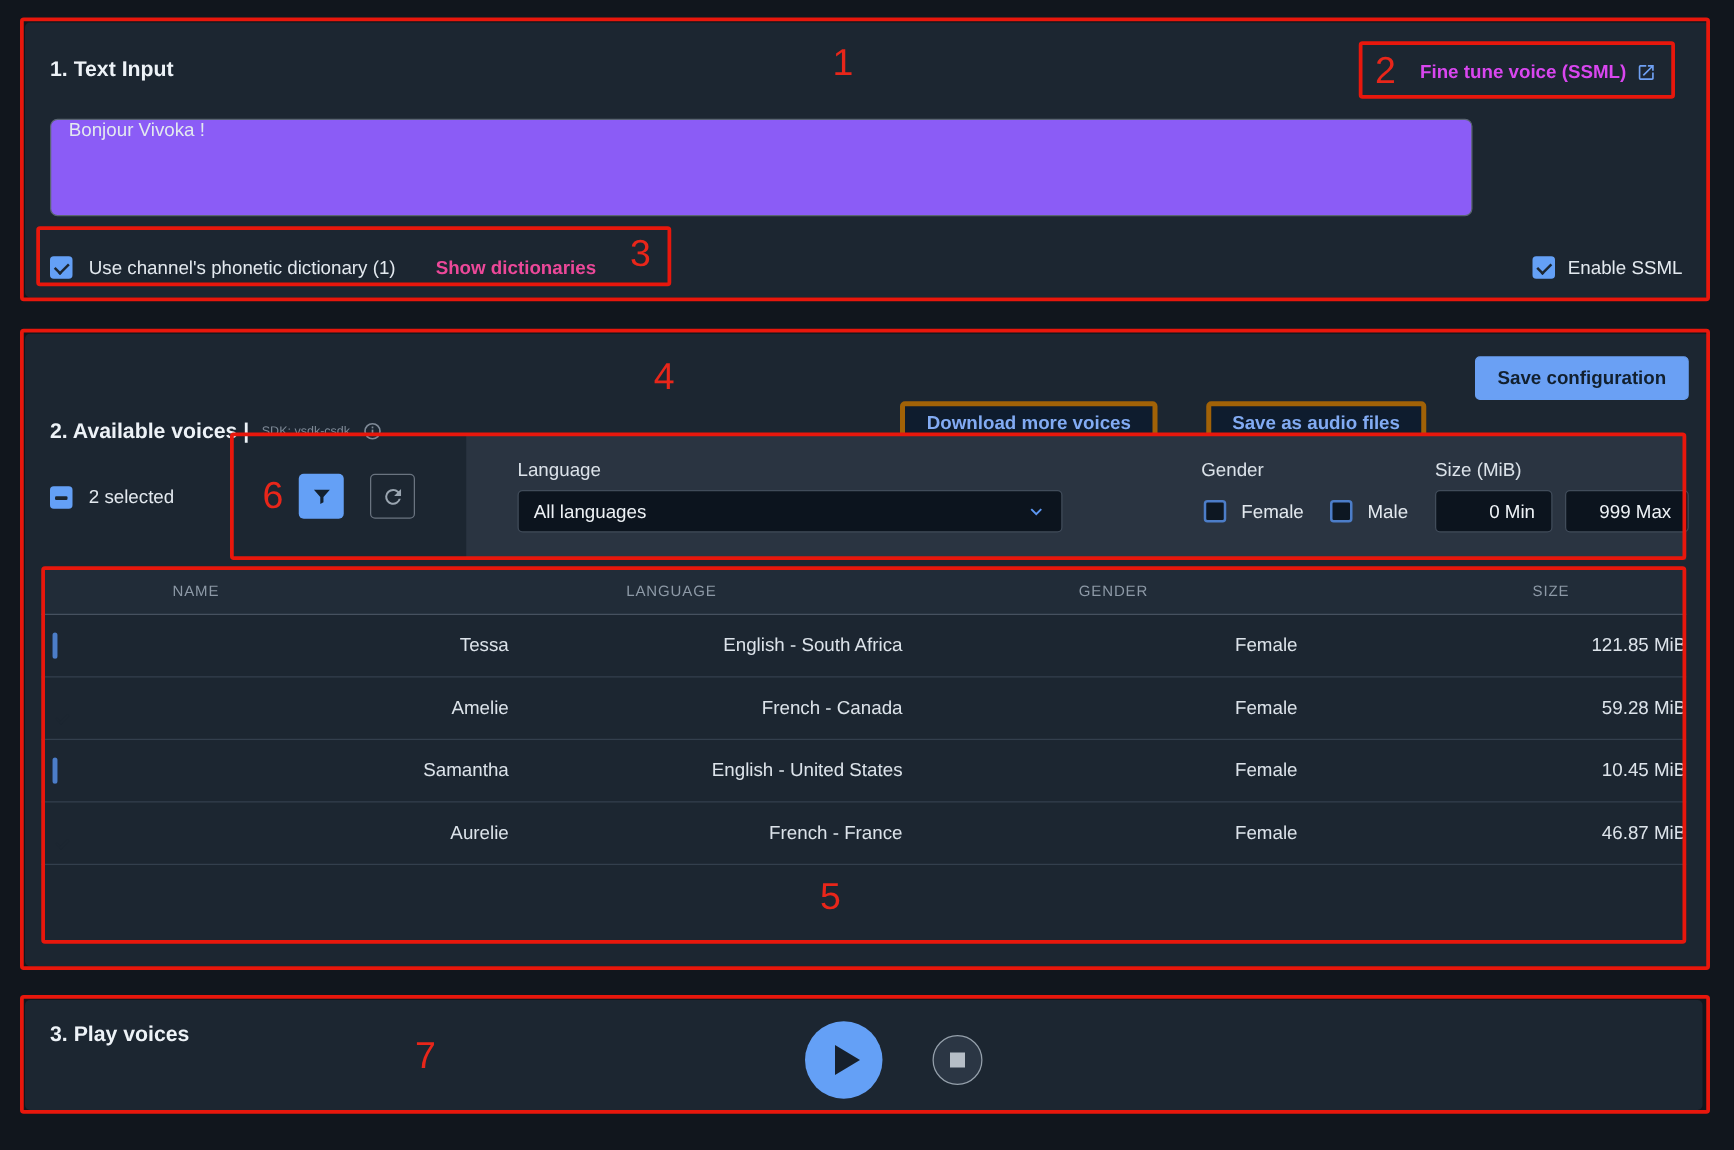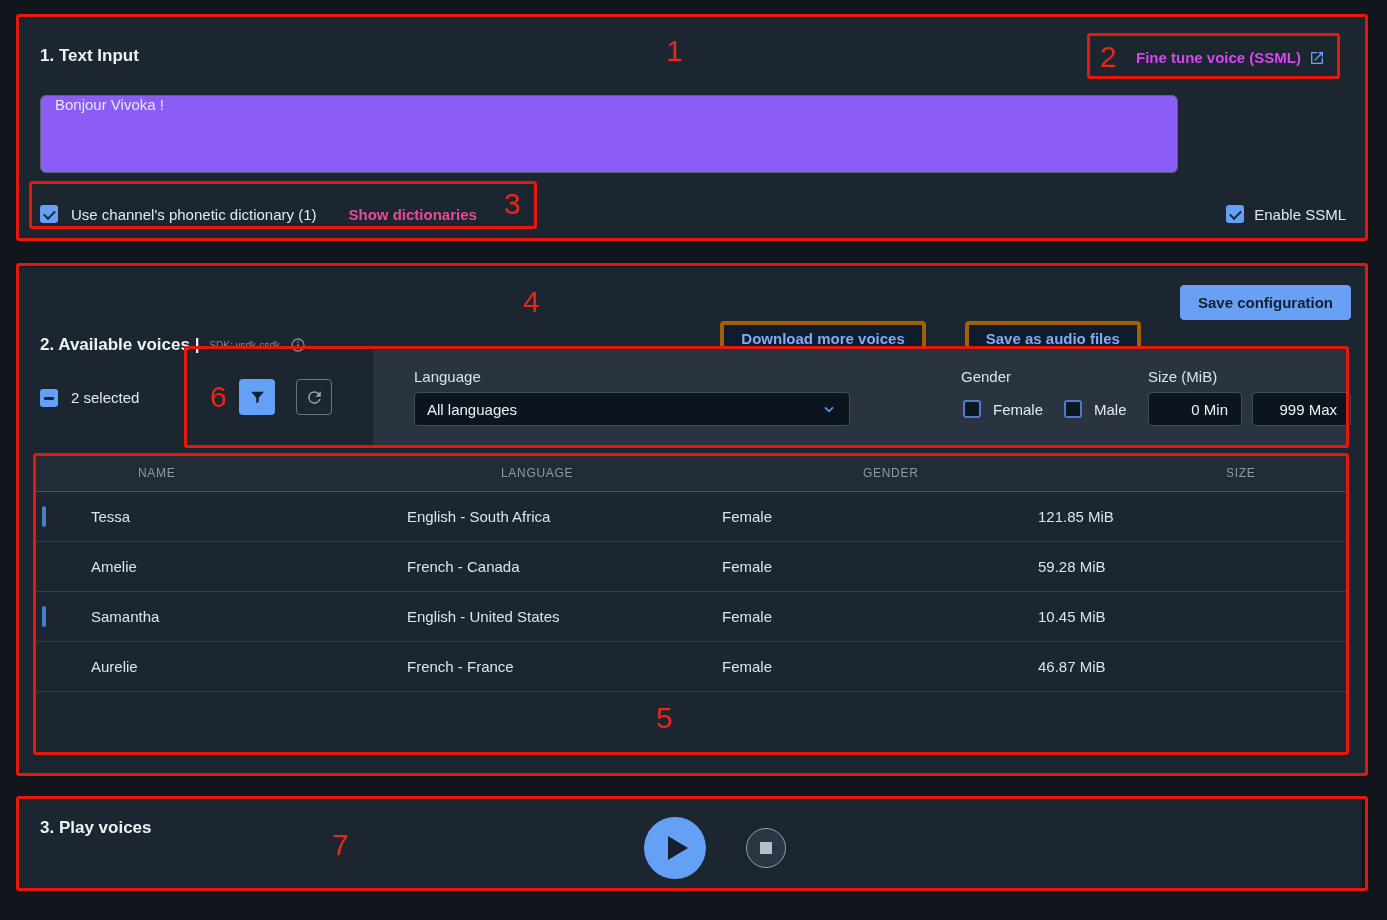--- a/index.html
+++ b/index.html
@@ -65,21 +65,21 @@
   .size-input { position:absolute; top:45px; height:34px; background:#0c141e;
     border:1px solid #414c5a; border-radius:4px; color:#eef2f6; font-size:15px;
     display:flex; align-items:center; justify-content:flex-end; padding:0 13px; }
 
   
   #voices-table { position:absolute; left:13px; top:188px; width:1316px; height:300px; }
   .tgrid { display:grid; grid-template-columns:58px 316px 315px 316px 1fr; align-items:center; }
   #thead { height:37px; background:#212c38; border-bottom:1px solid #46515f;gap:47px; }
   .th { font-size:12px; color:#8d99a6; letter-spacing:0.7px; }
   .trow { height:50px; border-bottom:1px solid #333f4d; }
-  .td { font-size:15px; color:#dce3ea; }
+  .td { font-size:15px; color:#dce3ea;text-align:right; }
   .cb-cell { padding-left:9px; }
 
   
   #play-btn { position:absolute; left:624px; top:17px; width:62px; height:62px; border-radius:50%;
     background:#64a0f6; display:flex; align-items:center; justify-content:center; cursor:pointer; }
   #play-icon { width:0; height:0; border-left:20px solid #16202c;
     border-top:12px solid transparent; border-bottom:12px solid transparent; margin-left:5px; }
   #stop-btn { position:absolute; left:726px; top:28px; width:40px; height:40px; border-radius:50%;
     background:#2b3644; border:1px solid #95a0ab; display:flex; align-items:center;
     justify-content:center; cursor:pointer; }

